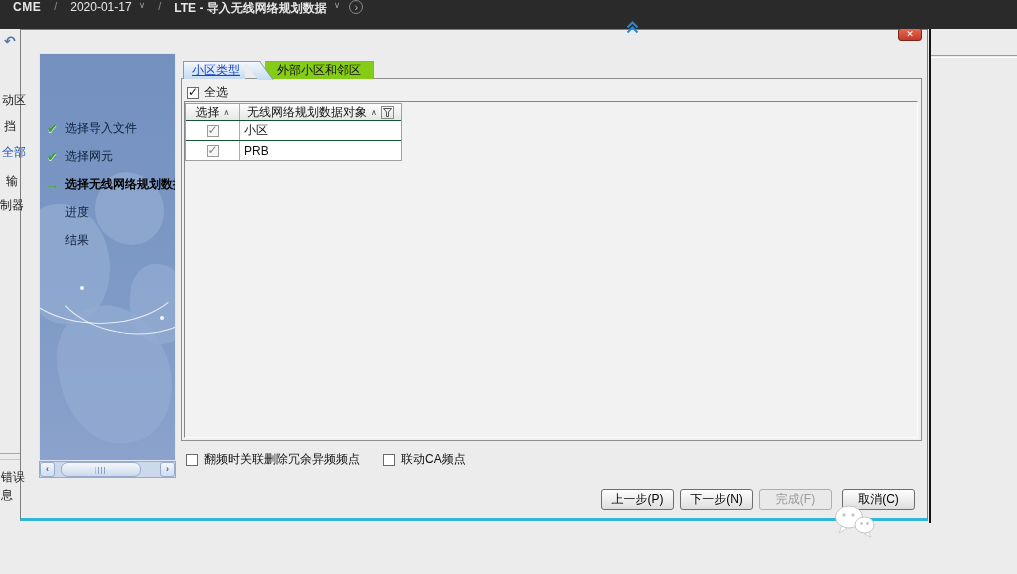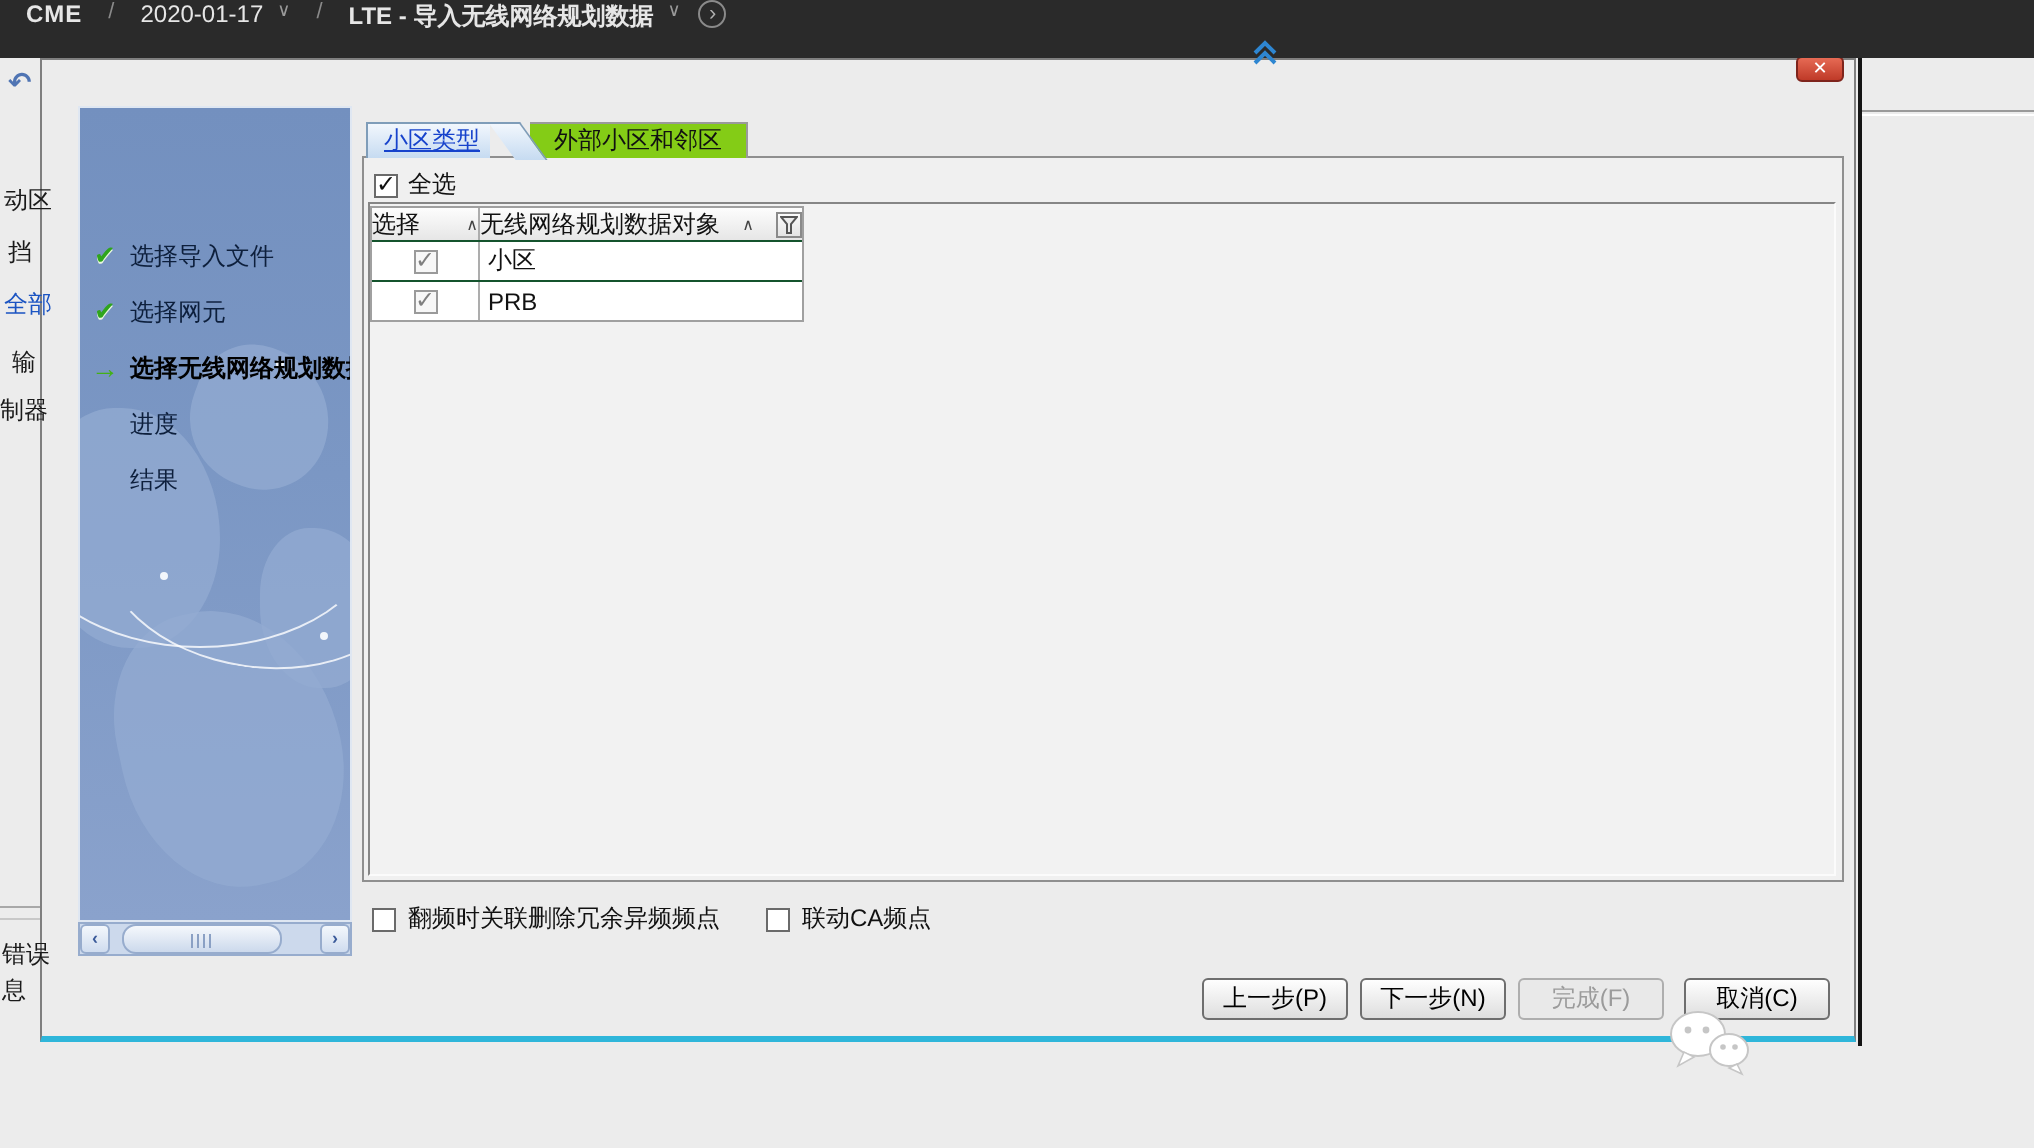--- a/index.html
+++ b/index.html
@@ -86,21 +86,21 @@
         border:1px solid; border-color:#868686 #fbfbfb #fbfbfb #868686; }
 
   
   .grid { position:absolute; left:0; top:1px; width:217px; border:1px solid #a0a0a0; border-top:none; background:#fff; }
   .grow { display:flex; }
   .gh { height:17px; background:linear-gradient(180deg,#fdfdfd,#e6e6e6); border-top:1px solid #a0a0a0; }
   .gc { border-right:1px solid #adadad; display:flex; align-items:center; font-size:12px; color:#111; }
   .gc:last-child { border-right:none; }
   .c1 { width:54px; justify-content:center; }
   .c2 { flex:1; padding-left:4px; }
-  .gh .gc { justify-content:space-between; font-size:12px; }
+  .gh .gc { justify-content:center; font-size:12px; }
   .gh .c2 { padding-left:0; }
   .gbody .grow { height:20px; border-top:1px solid #14532d; background:#fff; }
   .sortchev { font-size:8px; color:#444; margin-left:4px; }
   .funnel-box { width:13px; height:13px; margin-left:4px; border:1px solid #8a8a8a;
         background:linear-gradient(180deg,#fbfbfb,#e4e4e4); display:flex; align-items:center; justify-content:center; }
 
   
   .cb { width:12px; height:12px; border:1px solid #6a6a6a; background:#fff; position:relative; flex:0 0 12px; }
   .cb.checked::after { content:"✓"; position:absolute; left:0px; top:-3px; font-size:12px; font-weight:bold; color:#101010; }
   .cb.dim { border-color:#9a9a9a; background:#f7f7f7; }

